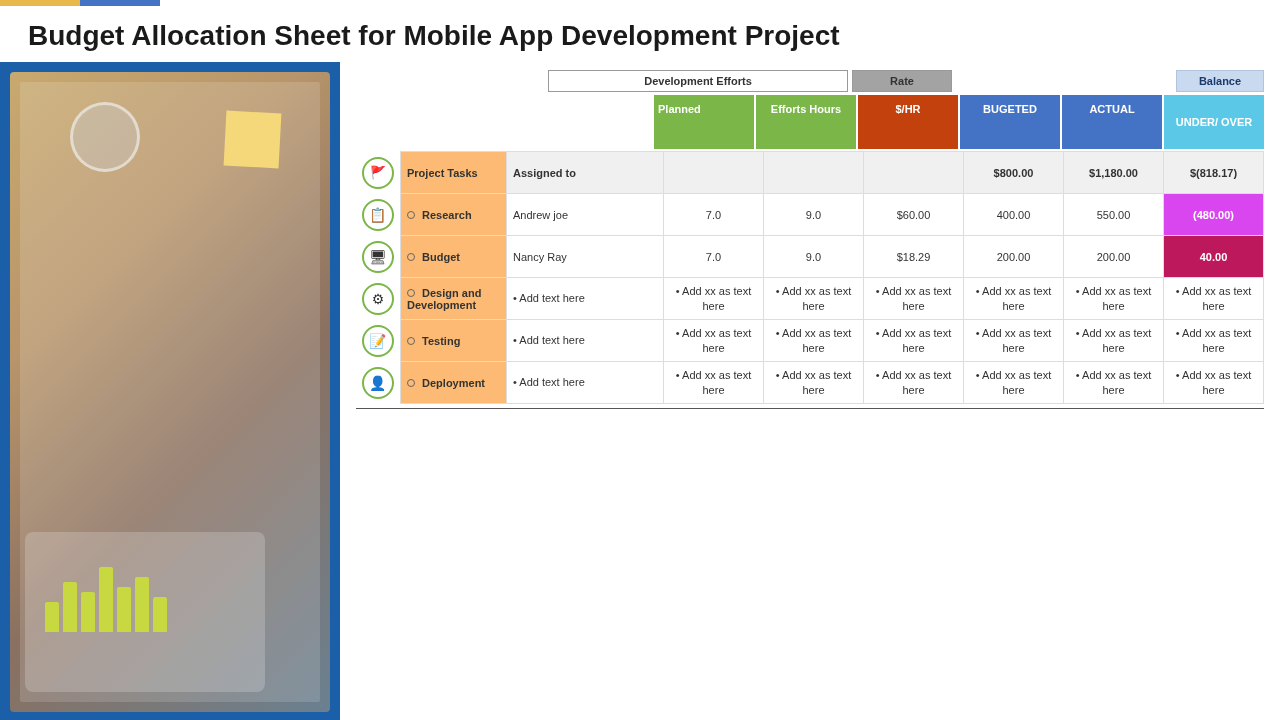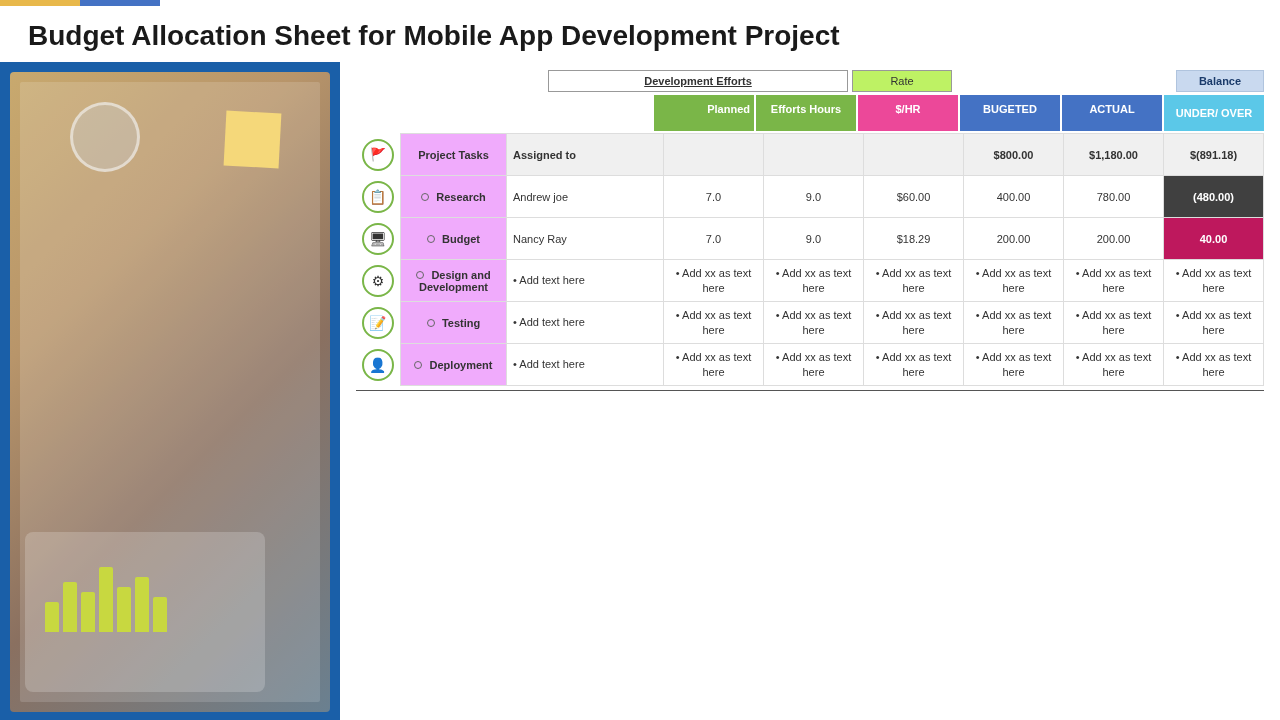--- a/index.html
+++ b/index.html
@@ -115,31 +115,31 @@
       text-align: center;
       color: #333;
     }
     .data-table .icon-cell {
       width: 44px;
       background: #fff;
       border: none;
     }
     .data-table .task-cell {
       width: 106px;
-      text-align: center;
+      text-align: left;
       font-weight: bold;
-      background: #f0abfc;
+      background: #fdba74;
     }
     .data-table .assigned-cell {
       text-align: left;
       min-width: 80px;
     }
     .data-table .money-cell { width: 100px; }
     .data-table .balance-cell { width: 100px; font-weight: bold; }
-    .data-table .balance-cell.red { background: #404040; color: #fff; }
+    .data-table .balance-cell.red { background: #d946ef; color: #fff; }
     .data-table .balance-cell.green { background: #be185d; color: #fff; }
 
     
     .summary-row td {
       background: #f0f0f0;
       font-weight: bold;
     }
 
     
     .icon-circle {
@@ -207,52 +207,52 @@
           <div class="bar" style="height:35px;width:14px;"></div>
         </div>
       </div>
     </div>
   </div>
 
   <div class="right-panel">
     <div class="table-container">
 
       <div style="display:flex; justify-content:flex-end; margin-bottom:3px; gap:4px; padding-right:0;">
-        <div style="border:1.5px solid #999; padding:4px 8px; font-size:11px; font-weight:bold; text-align:center; background:#fff; color:#333; width:300px;text-decoration:underline;">
+        <div style="border:1.5px solid #999; padding:4px 8px; font-size:11px; font-weight:bold; text-align:center; background:#fff; color:#333; width:300px;">
           <span>Development Efforts</span>
         </div>
-        <div style="border:1.5px solid #999; padding:4px 8px; font-size:11px; font-weight:normal; text-align:center; background:#bef264; color:#333; width:100px;">
+        <div style="border:1.5px solid #999; padding:4px 8px; font-size:11px; font-weight:bold; text-align:center; background:#a3a3a3; color:#333; width:100px;">
           <span>Rate</span>
         </div>
         <div style="width:216px;"></div>
         <div style="border:1.5px solid #b0c4de; padding:4px 8px; font-size:11px; font-weight:bold; text-align:center; background:#c9d9ef; color:#1a3a6a; width:88px;">
           <span>Balance</span>
         </div>
       </div>
 
       <div style="display:flex; margin-bottom:2px; align-items:stretch;">
         <div style="width:44px; min-width:44px;"></div>
         <div style="width:106px;"></div>
         <div style="flex:1;"></div>
-        <div style="background:#7ab648; width:100px; min-width:100px; font-size:11px; font-weight:bold; text-align:right; padding:8px 4px; color:#fff;">
+        <div style="background:#7ab648; width:100px; min-width:100px; font-size:11px; font-weight:bold; text-align:left; padding:8px 4px; color:#fff;">
           <span>Planned</span>
         </div>
         <div style="background:#7ab648; width:100px; min-width:100px; font-size:11px; font-weight:bold; text-align:center; padding:8px 4px; color:#fff; margin-left:2px;">
           <span>Efforts Hours</span>
         </div>
-        <div style="background:#ec4899; width:100px; min-width:100px; font-size:11px; font-weight:bold; text-align:center; padding:8px 4px; color:#fff; margin-left:2px;">
+        <div style="background:#c2410c; width:100px; min-width:100px; font-size:11px; font-weight:bold; text-align:center; padding:8px 4px; color:#fff; margin-left:2px;">
           <span>$/HR</span>
         </div>
         <div style="background:#4472c4; width:100px; min-width:100px; font-size:11px; font-weight:bold; text-align:center; padding:8px 4px; color:#fff; margin-left:2px;">
           <span>BUGETED</span>
         </div>
         <div style="background:#4472c4; width:100px; min-width:100px; font-size:11px; font-weight:bold; text-align:center; padding:8px 4px; color:#fff; margin-left:2px;">
           <span>ACTUAL</span>
         </div>
-        <div style="background:#5bc8e8; width:100px; min-width:100px; font-size:11px; font-weight:bold; text-align:center; padding:12px 4px; color:#fff; margin-left:2px;">
+        <div style="background:#5bc8e8; width:100px; min-width:100px; font-size:11px; font-weight:bold; text-align:center; padding:21px 4px; color:#fff; margin-left:2px;">
           <span>UNDER/ OVER</span>
         </div>
       </div>
 
       <table class="data-table">
         <colgroup>
           <col style="width:44px">
           <col style="width:106px">
           <col>
           <col style="width:100px">
@@ -272,37 +272,37 @@
               <span>Project Tasks</span>
             </td>
             <td class="assigned-cell">
               <span>Assigned to</span>
             </td>
             <td></td>
             <td></td>
             <td></td>
             <td class="money-cell">$800.00</td>
             <td class="money-cell">$1,180.00</td>
-            <td class="balance-cell">$(891.18)</td>
+            <td class="balance-cell">$(818.17)</td>
           </tr>
 
           <tr>
             <td class="icon-cell">
               <div class="icon-circle">📋</div>
             </td>
             <td class="task-cell">
               <span class="bullet-dot"></span>
               <span>Research</span>
             </td>
             <td class="assigned-cell">Andrew joe</td>
             <td>7.0</td>
             <td>9.0</td>
             <td>$60.00</td>
             <td class="money-cell">400.00</td>
-            <td class="money-cell">780.00</td>
+            <td class="money-cell">550.00</td>
             <td class="balance-cell red">(480.00)</td>
           </tr>
 
           <tr>
             <td class="icon-cell">
               <div class="icon-circle">🖥</div>
             </td>
             <td class="task-cell">
               <span class="bullet-dot"></span>
               <span>Budget</span>

